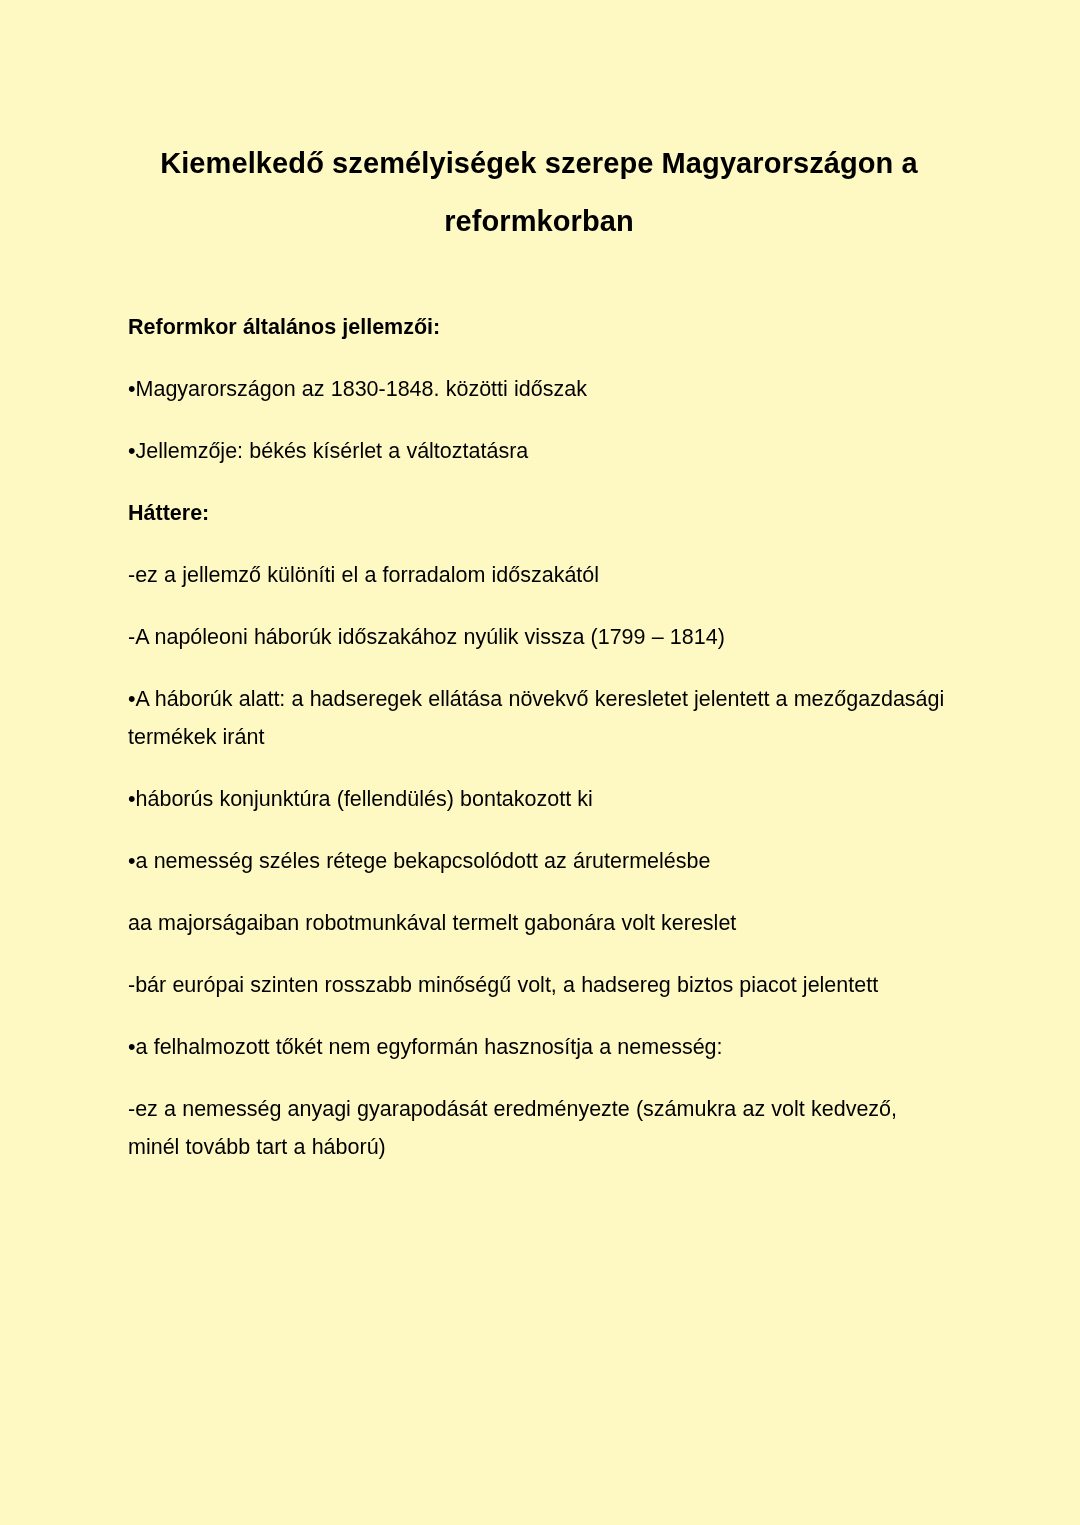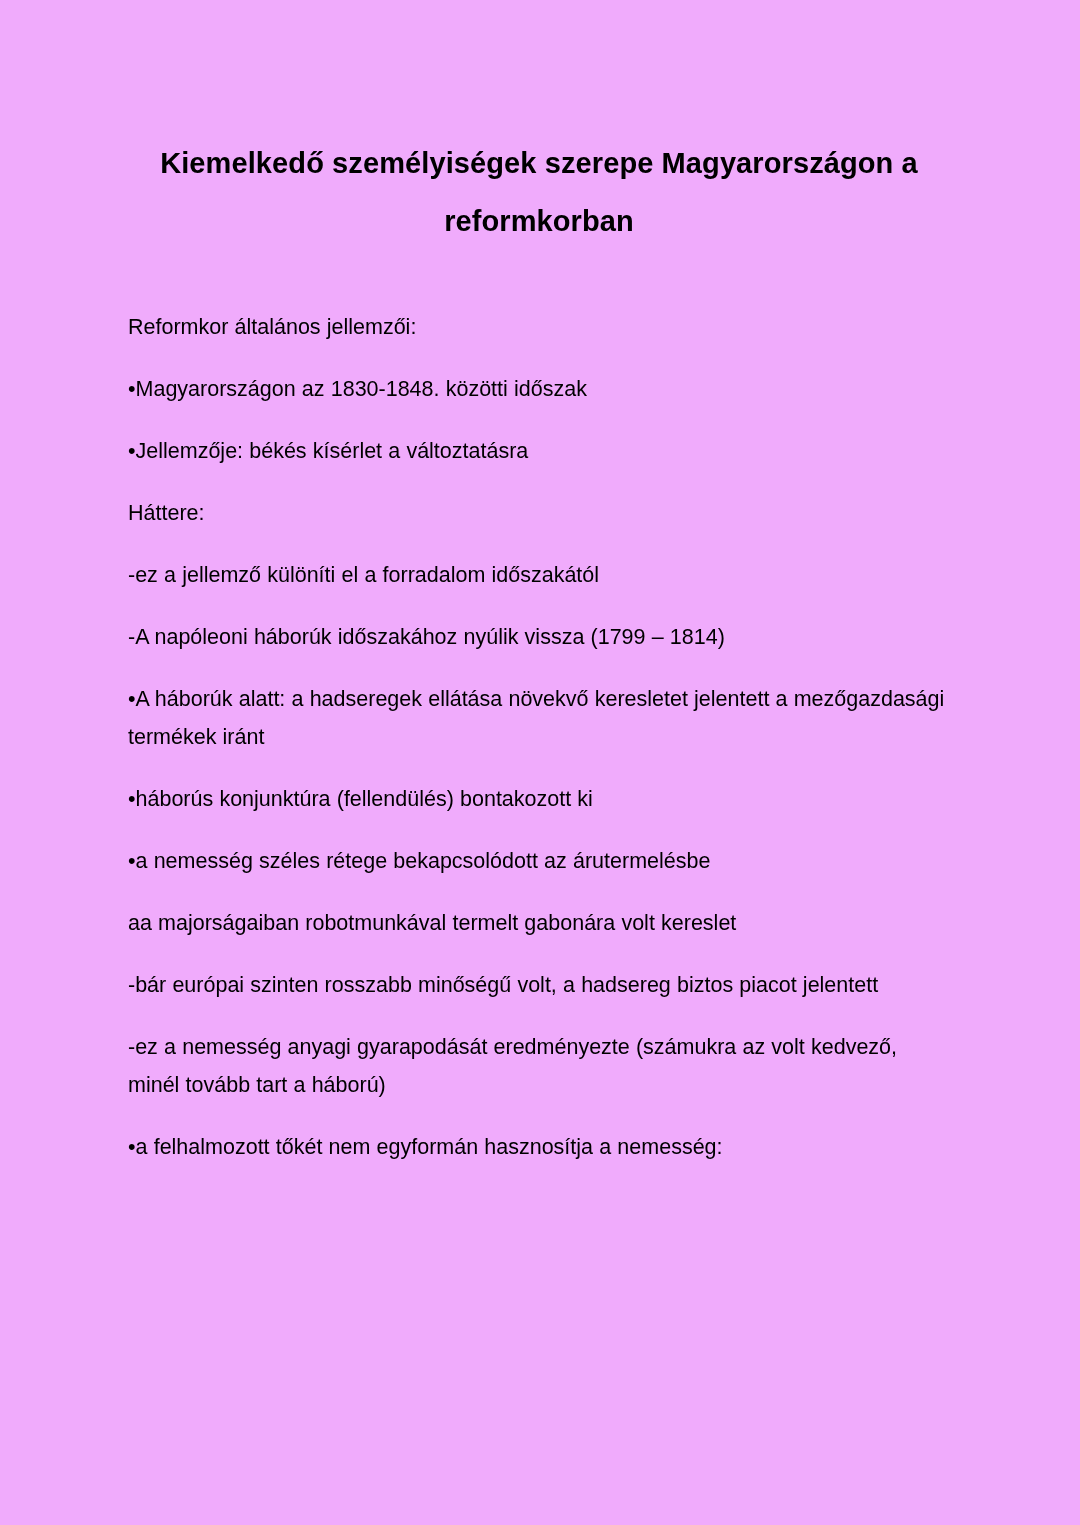--- a/index.html
+++ b/index.html
@@ -13,21 +13,21 @@
     font-family: "Liberation Sans", sans-serif;
     color: #000000;
     -webkit-font-smoothing: antialiased;
   }
 
   .page {
     position: relative;
     width: 1080px;
     height: 1525px;
     margin: 0 auto;
-    background: #f0abfc;
+    background: #fef9c3;
     overflow: hidden;
     box-sizing: border-box;
   }
 
   .content {
     position: absolute;
     left: 128px;
     top: 0;
     width: 822px;
   }
@@ -50,21 +50,21 @@
   .para {
     font-size: 21.5px;
     line-height: 38px;
     margin: 0 0 24px 0;
     text-align: left;
     white-space: pre-wrap;
     word-spacing: 0.2px;
   }
 
   .para.heading {
-    font-weight: normal;
+    font-weight: bold;
   }
 
   .para:last-child {
     margin-bottom: 0;
   }
 </style>
 </head>
 <body>
 
 <div class="page">
@@ -77,18 +77,18 @@
         <p class="para">•Magyarországon az 1830-1848. közötti időszak</p>
         <p class="para">•Jellemzője: békés kísérlet a változtatásra</p>
         <p class="para heading">Háttere:</p>
         <p class="para">-ez a jellemző különíti el a forradalom időszakától</p>
         <p class="para">-A napóleoni háborúk időszakához nyúlik vissza (1799 – 1814)</p>
         <p class="para">•A háborúk alatt: a hadseregek ellátása növekvő keresletet jelentett a mezőgazdasági termékek iránt</p>
         <p class="para">•háborús konjunktúra (fellendülés) bontakozott ki</p>
         <p class="para">•a nemesség széles rétege bekapcsolódott az árutermelésbe</p>
         <p class="para">aa majorságaiban robotmunkával termelt gabonára volt kereslet</p>
         <p class="para">-bár európai szinten rosszabb minőségű volt, a hadsereg biztos piacot jelentett</p>
+        <p class="para">•a felhalmozott tőkét nem egyformán hasznosítja a nemesség:</p>
         <p class="para">-ez a nemesség anyagi gyarapodását eredményezte (számukra az volt kedvező, minél tovább tart a háború)</p>
-        <p class="para">•a felhalmozott tőkét nem egyformán hasznosítja a nemesség:</p>
       </div>
 
   </div>
 </div>
 
 </body></html>

